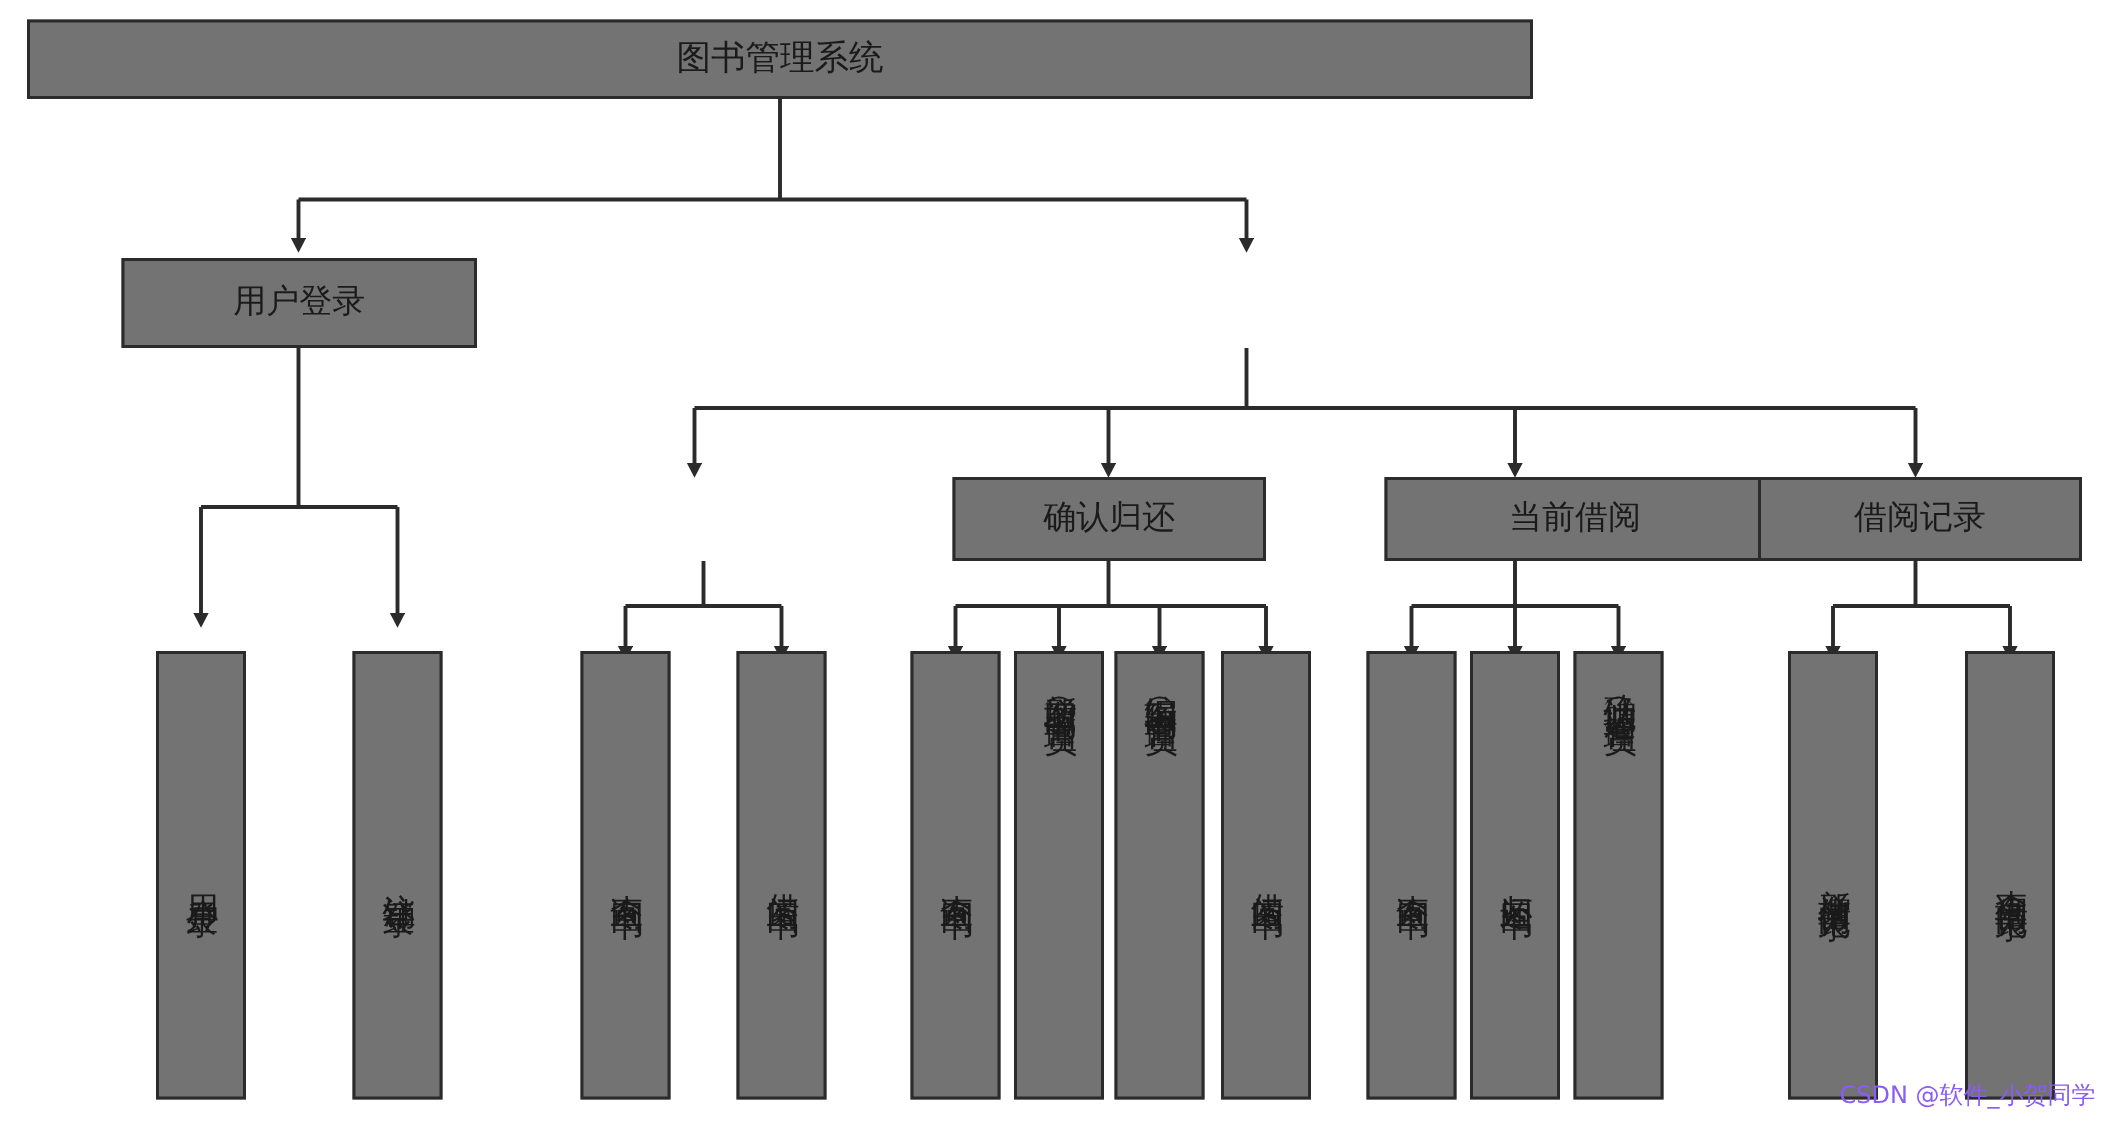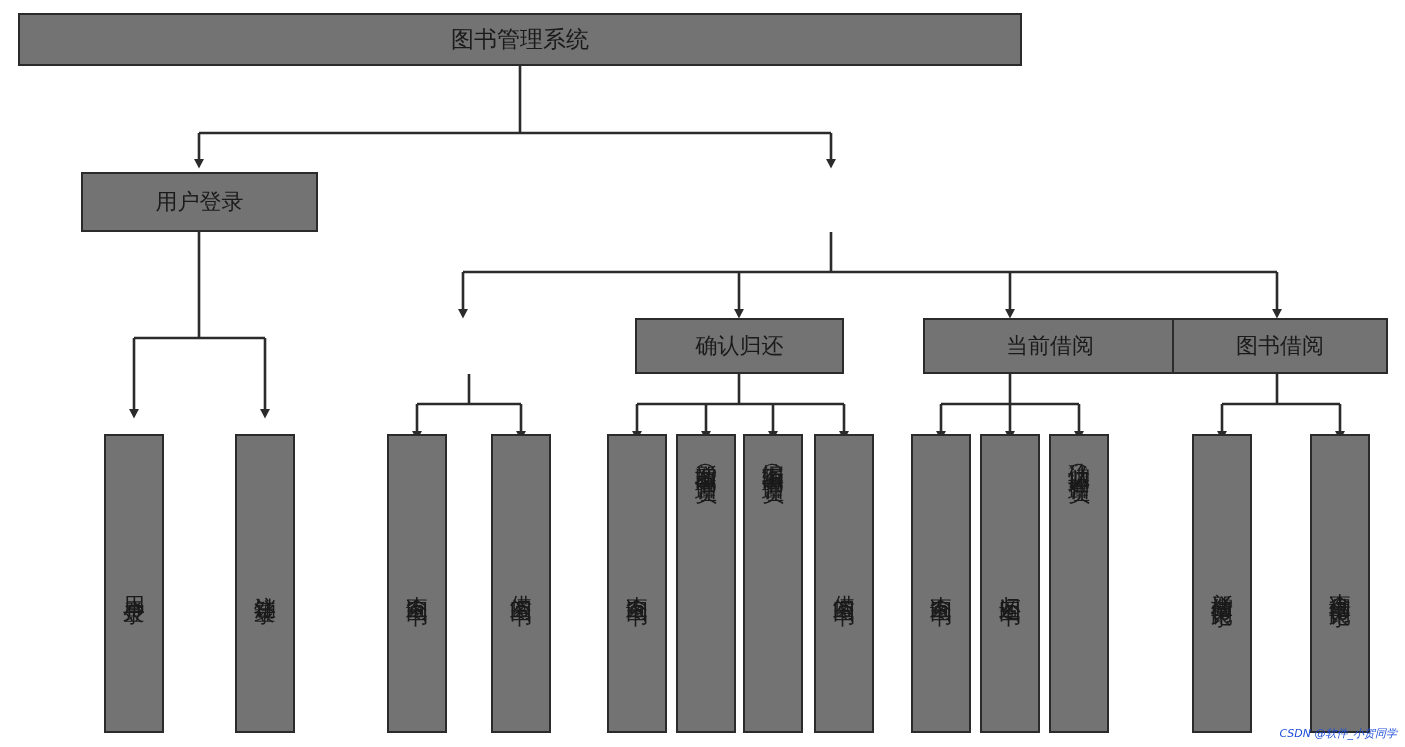--- a/index.html
+++ b/index.html
@@ -40,26 +40,25 @@
     text-orientation:upright;
     font-size:22px;
     letter-spacing:3px;
     line-height:1;
   }
   .node.v.mid{ align-items:center; padding-top:0; }
 
   #watermark{
     position:absolute;
     right:8px; bottom:6px;
-    font-size:11px;
-    color:#1d4ed8;
+    font-size:16px;
+    color:#8b5cf6;
     z-index:5;
     white-space:nowrap;
     font-family:"DejaVu Sans","Liberation Sans",sans-serif;
-    font-style:italic;
   }
 </style>
 </head>
 <body>
 
 <div id="canvas">
 
   <svg id="wires" viewBox="0 0 1405 747">
     <defs>
       <marker id="arrow" markerWidth="11" markerHeight="11" refX="1.5" refY="5.2" orient="auto" markerUnits="userSpaceOnUse">
@@ -118,21 +117,21 @@
     <span class="lbl">用户登录</span>
   </div>
 
   <div class="node h" style="left:635px;top:318px;width:209px;height:56px;">
     <span class="lbl">确认归还</span>
   </div>
   <div class="node h" style="left:903px;top:318px;width:254px;height:56px;margin-left:20px;">
     <span class="lbl">当前借阅</span>
   </div>
   <div class="node h" style="left:1172px;top:318px;width:216px;height:56px;">
-    <span class="lbl">图书借阅</span>
+    <span class="lbl">借阅记录</span>
   </div>
 
   <div class="node v mid" style="left:104px;top:434px;width:60px;height:299px;">
     <span class="lbl">用户登录</span>
   </div>
   <div class="node v mid" style="left:235px;top:434px;width:60px;height:299px;">
     <span class="lbl">注销登录</span>
   </div>
 
   <div class="node v mid" style="left:387px;top:434px;width:60px;height:299px;">

